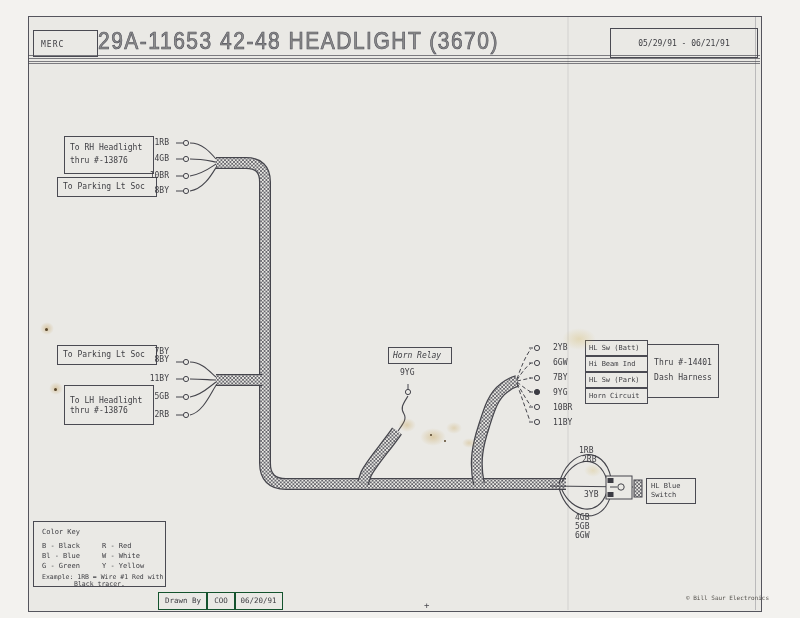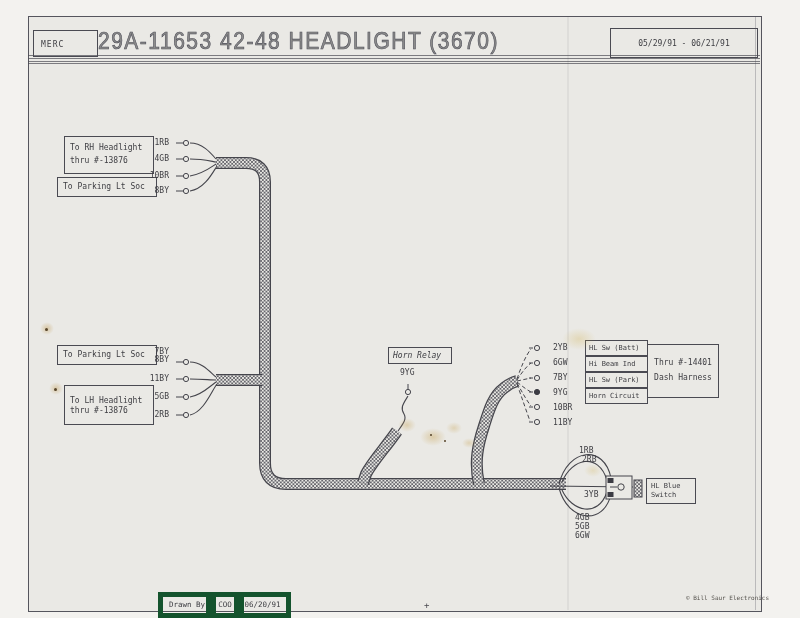--- a/index.html
+++ b/index.html
@@ -45,21 +45,21 @@
   .speck{position:absolute;border-radius:50%;background:#57452a;pointer-events:none;}
   svg{position:absolute;left:0;top:0;}
   .bandO{fill:none;stroke:#45454c;stroke-width:12px;stroke-linecap:butt;}
   .bandI{fill:none;stroke:#eae9e5;stroke-width:9.4px;}
   .bandH{fill:none;stroke:url(#hatch);stroke-width:9.4px;}
   .wire{fill:none;stroke:#45454c;stroke-width:1.1px;}
   .wireD{fill:none;stroke:#45454c;stroke-width:1px;stroke-dasharray:4 2.5;}
   .term{fill:#eae9e5;stroke:#45454c;stroke-width:1px;}
   .termF{fill:#3c3c44;stroke:#3c3c44;stroke-width:1px;}
   .stub{stroke:#45454c;stroke-width:1px;}
-  .cell{position:absolute;border:5px solid #14532d;color:#3d3d42;text-align:center;}
+  .cell{position:absolute;border:1px solid #14532d;color:#3d3d42;text-align:center;}
 </style>
 </head>
 <body>
 
 <div class="sheet">
 
   <div class="frame"></div>
   <div class="crease" style="left:567px;top:16px;width:2px;height:594px;"></div>
   <div class="crease" style="left:755px;top:16px;width:1px;height:594px;background:rgba(80,80,88,0.3);"></div>
 
@@ -237,20 +237,31 @@
   <span class="lbl f8" style="left:582px;top:455px;">2RB</span>
   <span class="lbl f8" style="left:584px;top:490px;">3YB</span>
   <span class="lbl f8" style="left:575px;top:513px;">4GB</span>
   <span class="lbl f8" style="left:575px;top:522px;">5GB</span>
   <span class="lbl f8" style="left:575px;top:531px;">6GW</span>
   <div class="box" style="left:646px;top:478px;width:48px;height:24px;">
     <span class="lbl f7" style="left:4px;top:3px;">HL Blue</span>
     <span class="lbl f7" style="left:4px;top:12px;">Switch</span>
   </div>
 
+  <div class="box" style="left:33px;top:521px;width:131px;height:64px;">
+    <span class="lbl f7" style="left:8px;top:6px;">Color Key</span>
+    <span class="lbl f7" style="left:8px;top:20px;">B - Black</span>
+    <span class="lbl f7" style="left:8px;top:30px;">Bl - Blue</span>
+    <span class="lbl f7" style="left:8px;top:40px;">G - Green</span>
+    <span class="lbl f7" style="left:68px;top:20px;">R - Red</span>
+    <span class="lbl f7" style="left:68px;top:30px;">W - White</span>
+    <span class="lbl f7" style="left:68px;top:40px;">Y - Yellow</span>
+    <span class="lbl f65" style="left:8px;top:51px;">Example: 1RB = Wire #1 Red with</span>
+    <span class="lbl f65" style="left:40px;top:58px;">Black tracer.</span>
+  </div>
 
   <div class="cell f75" style="left:158px;top:592px;width:48px;height:16px;line-height:16px;">
     <span>Drawn By</span>
   </div>
   <div class="cell f75" style="left:206px;top:592px;width:28px;height:16px;line-height:16px;">
     <span>COO</span>
   </div>
   <div class="cell f75" style="left:234px;top:592px;width:47px;height:16px;line-height:16px;">
     <span>06/20/91</span>
   </div>

